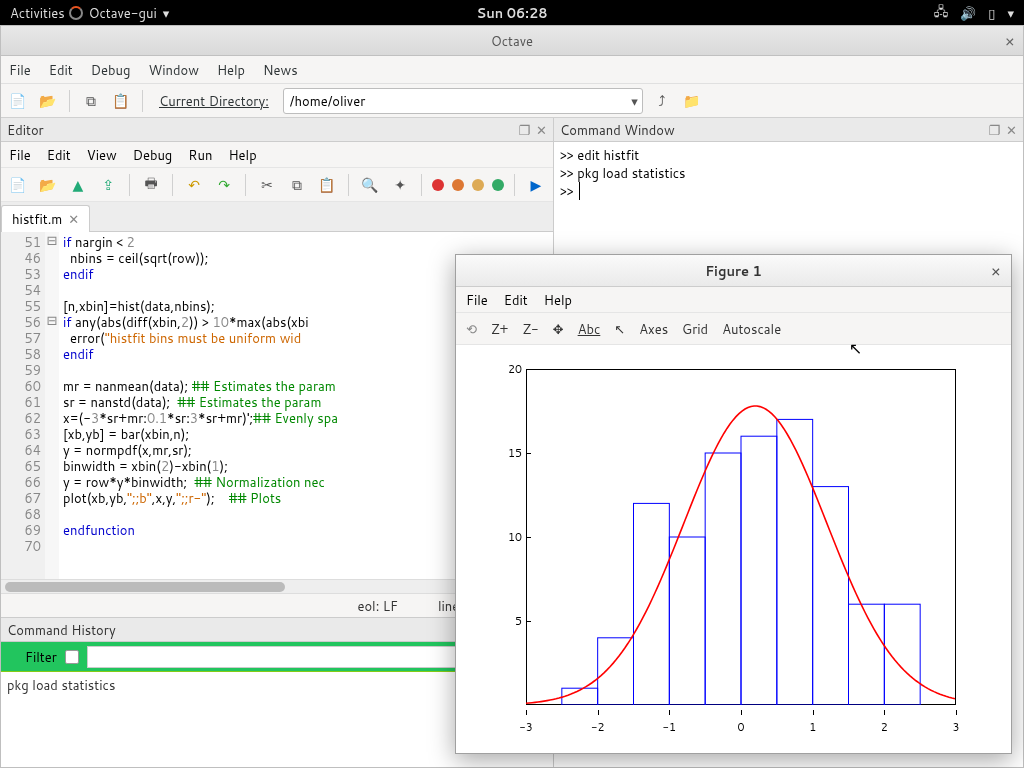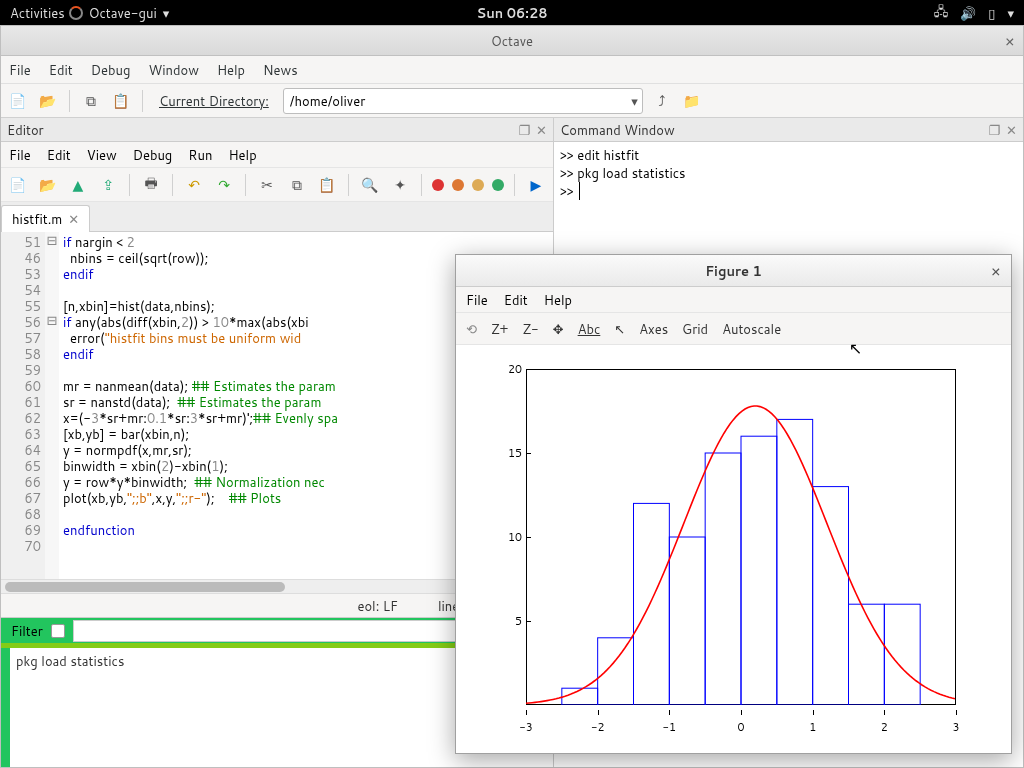--- a/index.html
+++ b/index.html
@@ -51,23 +51,23 @@
 .kw { color: #0000cd; font-weight: normal; }
 .num { color: #888; }
 .str { color: #cd6600; }
 .cm { color: #008800; }
 .scroll-horiz { height: 14px; background: #eee; position: relative; border-top: 1px solid #ddd; }
 .scroll-horiz .thumb { position: absolute; left: 4px; top: 2px; width: 280px; height: 10px; background: #bbb; border-radius: 5px; }
 .statusbar { height: 24px; background: #f6f5f4; border-top: 1px solid #ddd; display: flex; align-items: center; justify-content: flex-end; padding: 0 70px; gap: 40px; color: #333; font-size: 12px; }
 
 
 .history { border-top: 1px solid #ccc; display: flex; flex-direction: column; height: 150px; }
-.filterbar { height: 30px; display: flex; align-items: center; gap: 8px; padding: 0 10px; border-bottom: 5px solid #84cc16; }
+.filterbar { height: 30px; display: flex; align-items: center; gap: 8px; padding: 0 24px; border-bottom: 1px solid #84cc16; }
 .filterbar input[type=text] { flex: 1; height: 22px; border: 1px solid #ccc; padding: 0 4px; }
-.histlist { flex: 1; background: #fff; overflow: auto; padding: 4px 6px; margin-left: 9px; }
+.histlist { flex: 1; background: #fff; overflow: auto; padding: 4px 6px; }
 .histlist div { height: 20px; font-size: 13px; color: #333; }
 
 
 .cmdwin { flex: 1; background: #fff; font-family: "DejaVu Sans Mono", monospace; font-size: 14px; padding: 4px 6px; line-height: 18px; color: #000; }
 .cmdwin .caret { border-left: 1px solid #000; animation: blink 1s steps(1) infinite; margin-left: 2px; }
 @keyframes blink { 50% { border-color: transparent; } }
 
 
 .figure { position: absolute; left: 455px; top: 254px; width: 557px; height: 500px; background: #f6f5f4; border: 1px solid #a0a0a0; box-shadow: 0 6px 24px rgba(0,0,0,0.35); display: flex; flex-direction: column; }
 .figure .figtitle { height: 32px; background: linear-gradient(#fafafa,#eaeaea); display: flex; align-items: center; justify-content: center; color: #333; font-weight: bold; border-bottom: 1px solid #ccc; position: relative; }
@@ -236,20 +236,27 @@
       </div>
       <div class="scroll-horiz">
           <div class="thumb"></div>
         </div>
       <div class="statusbar">
         <span>eol: LF</span>
         <span>line: 49</span>
       </div>
 
       <div class="history">
+        <div class="panelhdr">
+          <span>Command History</span>
+          <span class="ctl">
+              <span>❐</span>
+              <span>✕</span>
+            </span>
+        </div>
         <div class="filterbar">
           <span>Filter</span>
           <span class="chkbox"></span>
           <input type="text" style="">
         </div>
         <div class="histlist" id="histlist">
             <div>pkg load statistics</div>
           </div>
       </div>
     </div>

